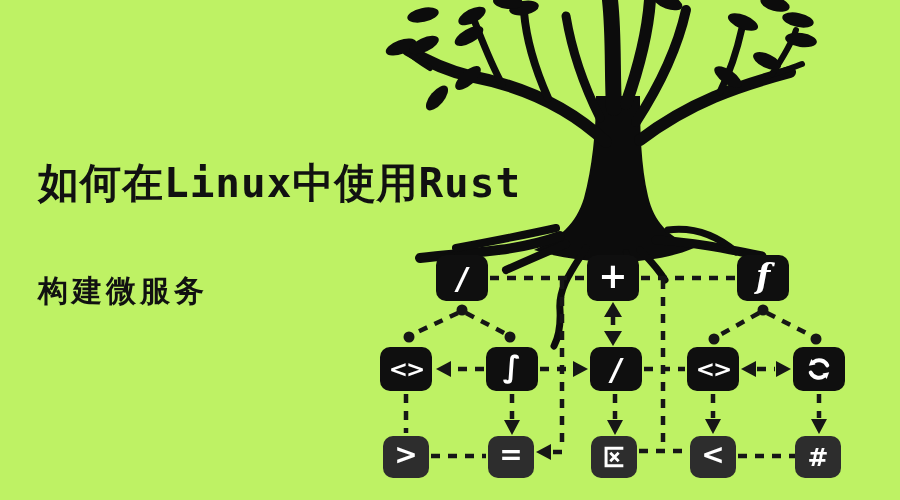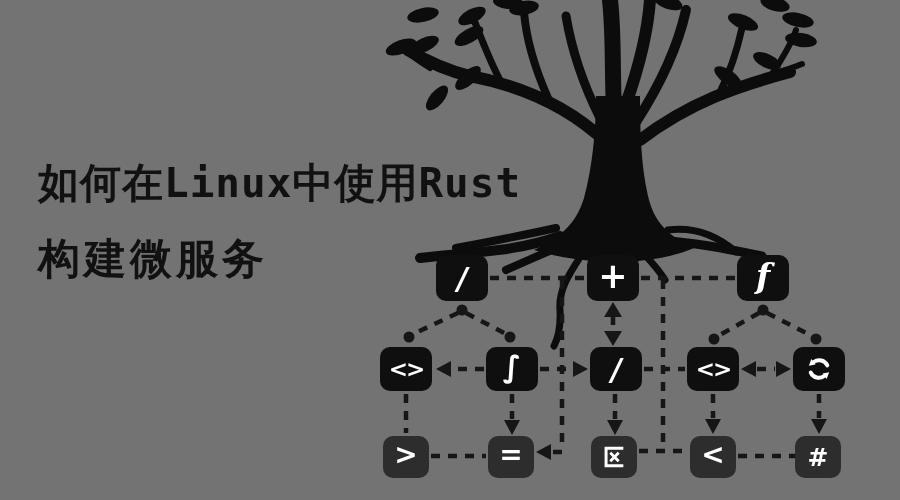--- a/index.html
+++ b/index.html
@@ -1,28 +1,28 @@
 <!DOCTYPE html>
 <html><head>
 <meta charset="utf-8">
 <style>
   html,body{margin:0;padding:0;background:#e8e8e8;}
   .canvas{
     position:relative;width:900px;height:500px;overflow:hidden;
-    background:#737373;
+    background:#bef264;
     font-family:"DejaVu Sans",sans-serif;
   }
   
   .title{
     position:absolute;left:38px;top:156px;z-index:4;
     color:#111;font-weight:bold;
     font-family:"DejaVu Sans Mono","DejaVu Sans",monospace,sans-serif;
   }
   .title-line1{font-size:41px;letter-spacing:1px;white-space:nowrap;}
-  .title-line2{font-size:42px;letter-spacing:4px;margin-top:20px;white-space:nowrap;}
+  .title-line2{font-size:30px;letter-spacing:4px;margin-top:60px;white-space:nowrap;}
   
   .art{position:absolute;left:0;top:0;z-index:1;}
   
   .node{
     position:absolute;z-index:3;border-radius:10px;
     display:flex;align-items:center;justify-content:center;
     color:#fff;
   }
   .n-top{width:52px;height:46px;background:#0f0f0f;}
   .n-mid{width:52px;height:44px;background:#0f0f0f;}

